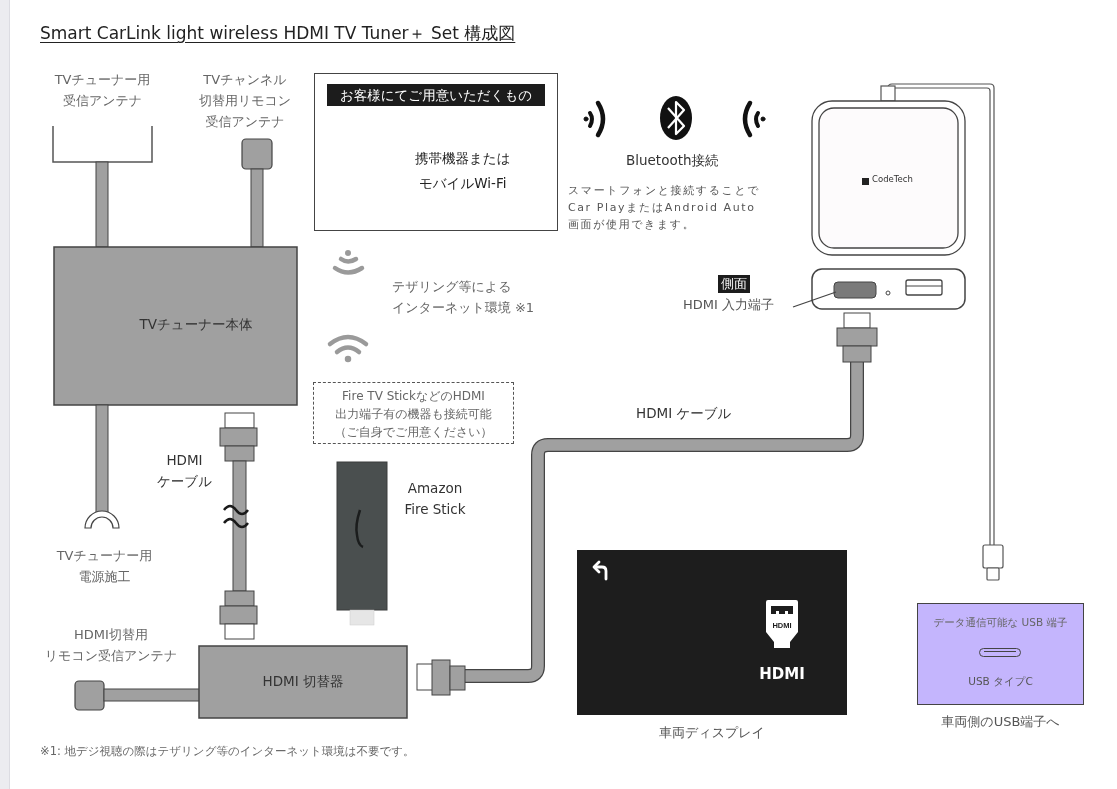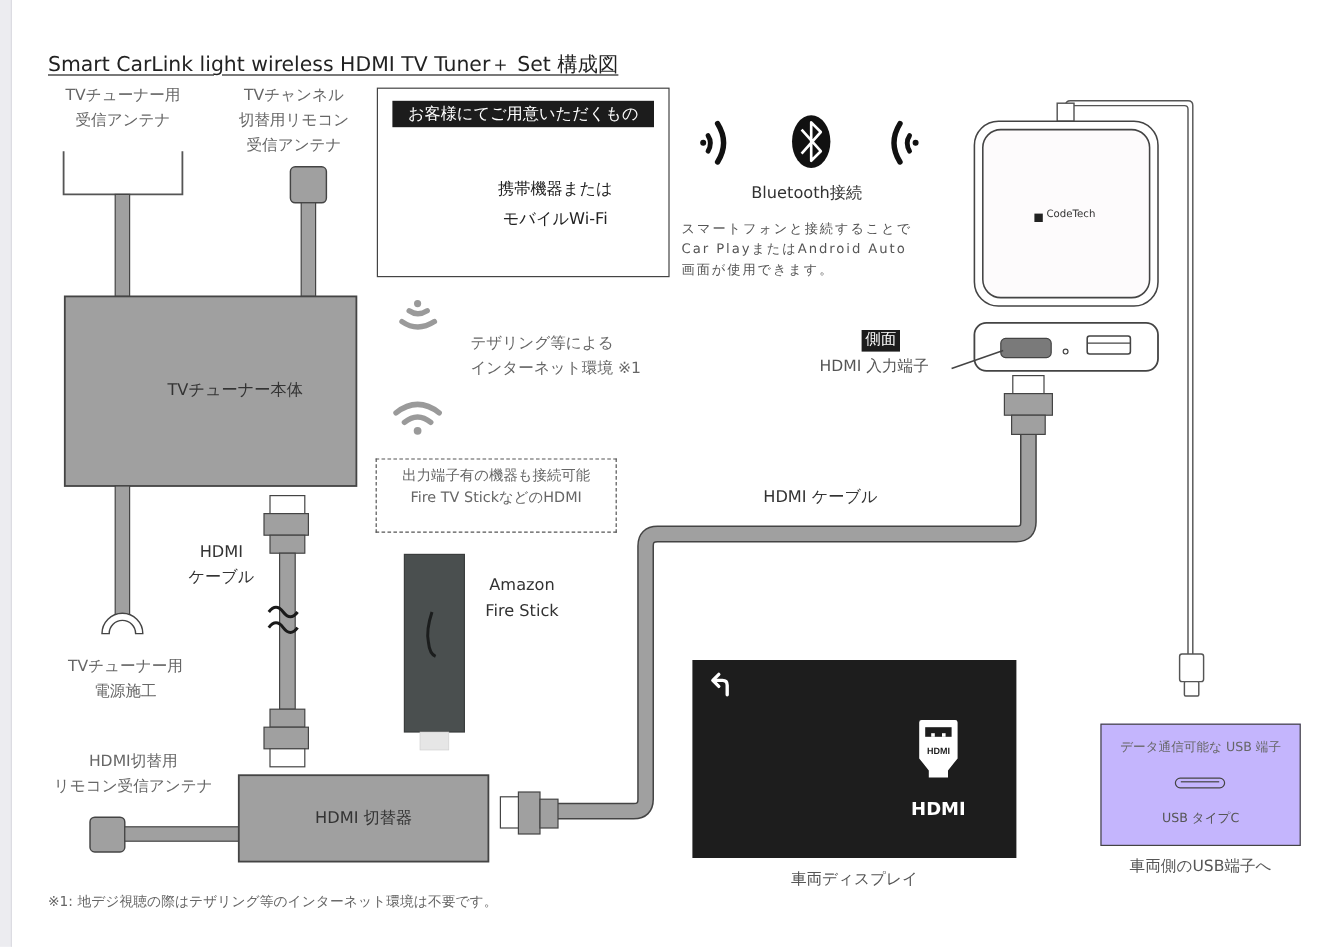--- a/index.html
+++ b/index.html
@@ -2,21 +2,21 @@
 <html><head>
 <meta charset="utf-8">
 <style>
   html, body { margin:0; padding:0; }
   body { width:1117px; height:789px; background:#ffffff; position:relative; overflow:hidden;
          font-family:"DejaVu Sans", sans-serif; color:#555; }
   .leftbar { position:absolute; left:0; top:0; width:9px; height:789px; background:#ececf0; border-right:1px solid #dcdce2; }
   .abs { position:absolute; }
   .lbl { position:absolute; text-align:center; font-size:13px; line-height:21px; color:#666; white-space:nowrap; }
   .lbl-dark { color:#333; }
-  #title { left:40px; top:22px; font-size:17px; color:#222; text-decoration:underline; text-underline-offset:3px; white-space:nowrap;margin-top:20px; }
+  #title { left:40px; top:22px; font-size:17px; color:#222; text-decoration:underline; text-underline-offset:3px; white-space:nowrap; }
   svg#diagram { position:absolute; left:0; top:0; }
   .customer-box { left:314px; top:73px; width:244px; height:158px; border:1.5px solid #444; box-sizing:border-box; background:#fff; }
   .customer-hdr { position:absolute; left:12px; top:10px; right:12px; height:22px; background:#1c1c1c; color:#fff; font-size:13.5px; line-height:22px; text-align:center; }
   .customer-text { position:absolute; left:100px; top:72px; font-size:13.5px; line-height:25px; color:#222; text-align:center; }
   .dash-box { left:313px; top:382px; width:201px; height:62px; border:1.5px dashed #555; box-sizing:border-box; font-size:12px; line-height:18px; color:#666; text-align:center; padding-top:4px; }
   .bt-desc { left:568px; top:182px; font-size:11px; line-height:17px; letter-spacing:1.6px; color:#555; white-space:nowrap; }
   .box-text { position:absolute; font-size:13.5px; color:#333; white-space:nowrap; }
   .screen { left:577px; top:550px; width:270px; height:165px; background:#1d1d1d; }
   .screen-label { position:absolute; color:#fff; font-weight:bold; font-size:15px; text-align:center; width:100px; }
   .usb-box { left:917px; top:603px; width:167px; height:102px; border:1.5px solid #444; box-sizing:border-box; background:#c4b5fd; }
@@ -187,22 +187,23 @@
   <div>Car PlayまたはAndroid Auto</div>
   <div>画面が使用できます。</div>
 </div>
 
 <div class="lbl" style="left:392px; top:276px; text-align:left;">
   <div>テザリング等による</div>
   <div>インターネット環境 ※1</div>
 </div>
 
 <div class="abs dash-box">
+  <div>Fire TV StickなどのHDMI</div>
   <div>出力端子有の機器も接続可能</div>
-  <div>Fire TV StickなどのHDMI</div>
+  <div>（ご自身でご用意ください）</div>
 </div>
 
 <div class="lbl lbl-dark" style="left:395px; top:478px; width:80px; font-size:13.5px;">
   <div>Amazon</div>
   <div>Fire Stick</div>
 </div>
 
 <div class="abs" style="left:636px; top:405px; font-size:13.5px; color:#333; white-space:nowrap;">HDMI ケーブル</div>
 
 <div class="abs codetech" style="left:872px;">CodeTech</div>

